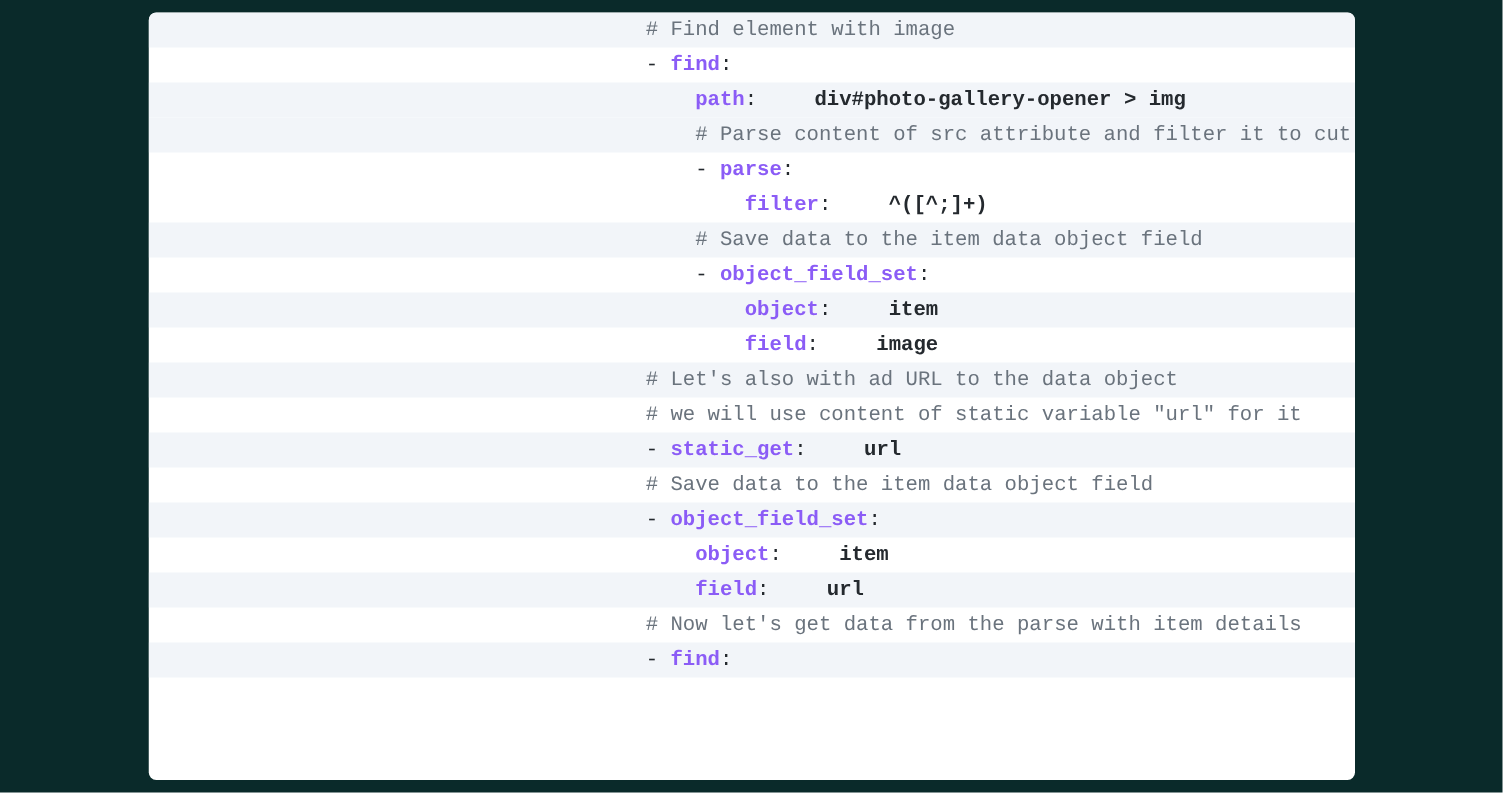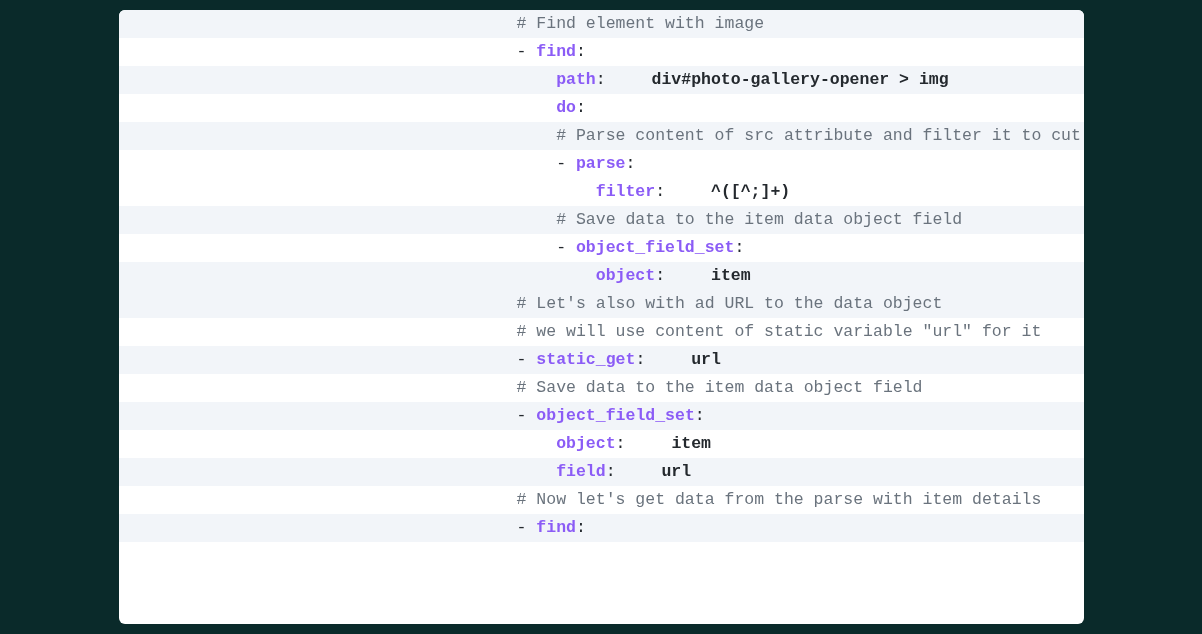--- a/index.html
+++ b/index.html
@@ -45,27 +45,27 @@
     .c-value { color: #24292e; font-weight: 600; margin-left: 36px; }
   </style>
 </head>
 <body>
 
 <div class="card">
   <div class="code-area" id="code-area">
       <div class="line stripe">                    <span class="c-comment"># Find element with image</span></div>
       <div class="line">                    <span class="c-punct">- </span><span class="c-key">find</span><span class="c-punct">:</span></div>
       <div class="line stripe">                        <span class="c-key">path</span><span class="c-punct">: </span><span class="c-value">div#photo-gallery-opener &gt; img</span></div>
-      <div class="line">                        <span class="c-key">do</span><span class="c-punct">:</span></div>
       <div class="line stripe">                        <span class="c-comment"># Parse content of src attribute and filter it to cut</span></div>
       <div class="line">                        <span class="c-punct">- </span><span class="c-key">parse</span><span class="c-punct">:</span></div>
       <div class="line">                            <span class="c-key">filter</span><span class="c-punct">: </span><span class="c-value">^([^;]+)</span></div>
       <div class="line stripe">                        <span class="c-comment"># Save data to the item data object field</span></div>
       <div class="line">                        <span class="c-punct">- </span><span class="c-key">object_field_set</span><span class="c-punct">:</span></div>
       <div class="line stripe">                            <span class="c-key">object</span><span class="c-punct">: </span><span class="c-value">item</span></div>
+      <div class="line">                            <span class="c-key">field</span><span class="c-punct">: </span><span class="c-value">image</span></div>
       <div class="line stripe">                    <span class="c-comment"># Let's also with ad URL to the data object</span></div>
       <div class="line">                    <span class="c-comment"># we will use content of static variable "url" for it</span></div>
       <div class="line stripe">                    <span class="c-punct">- </span><span class="c-key">static_get</span><span class="c-punct">: </span><span class="c-value">url</span></div>
       <div class="line">                    <span class="c-comment"># Save data to the item data object field</span></div>
       <div class="line stripe">                    <span class="c-punct">- </span><span class="c-key">object_field_set</span><span class="c-punct">:</span></div>
       <div class="line">                        <span class="c-key">object</span><span class="c-punct">: </span><span class="c-value">item</span></div>
       <div class="line stripe">                        <span class="c-key">field</span><span class="c-punct">: </span><span class="c-value">url</span></div>
       <div class="line">                    <span class="c-comment"># Now let's get data from the parse with item details</span></div>
       <div class="line stripe">                    <span class="c-punct">- </span><span class="c-key">find</span><span class="c-punct">:</span></div>
     </div>

